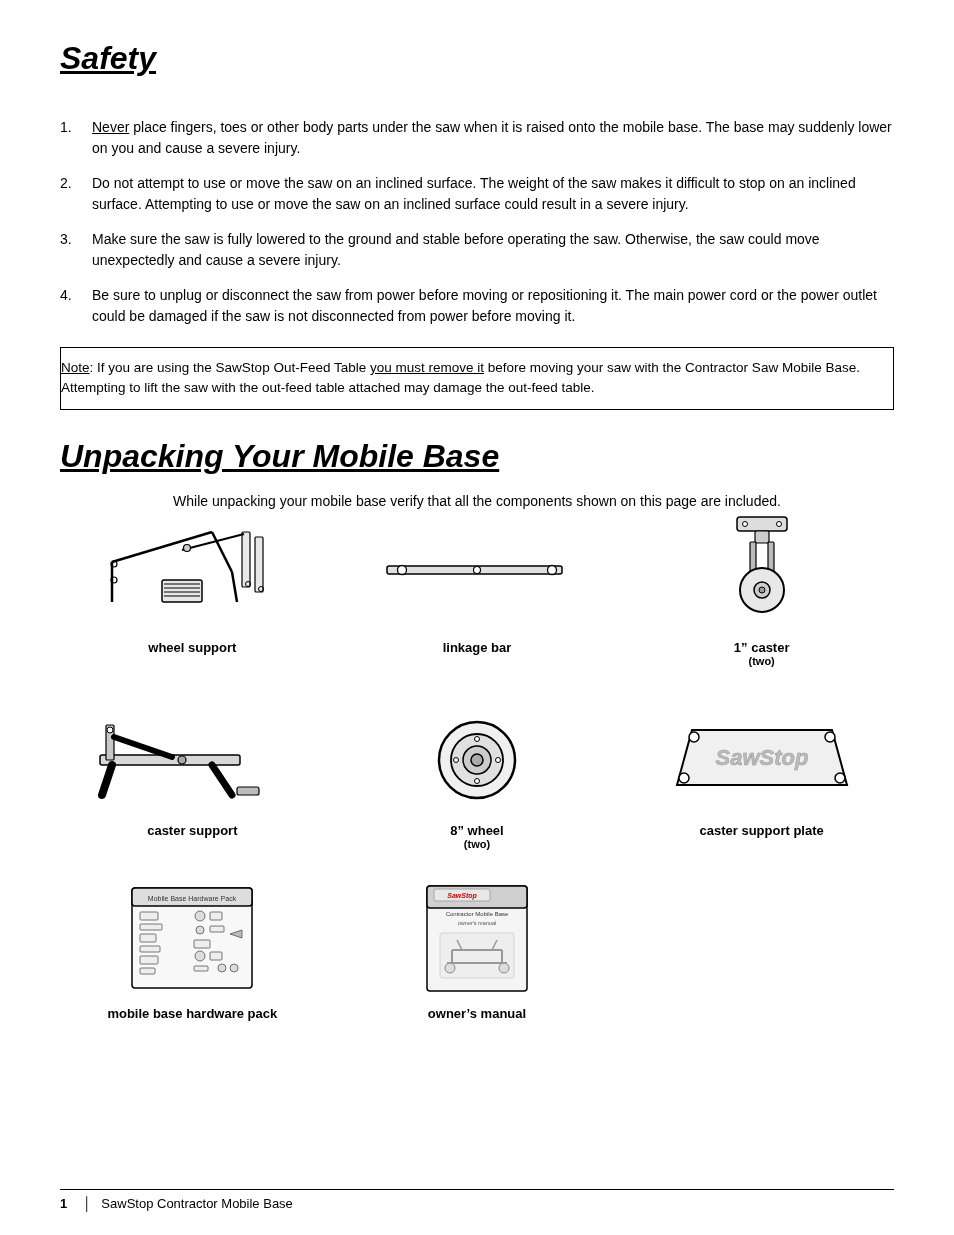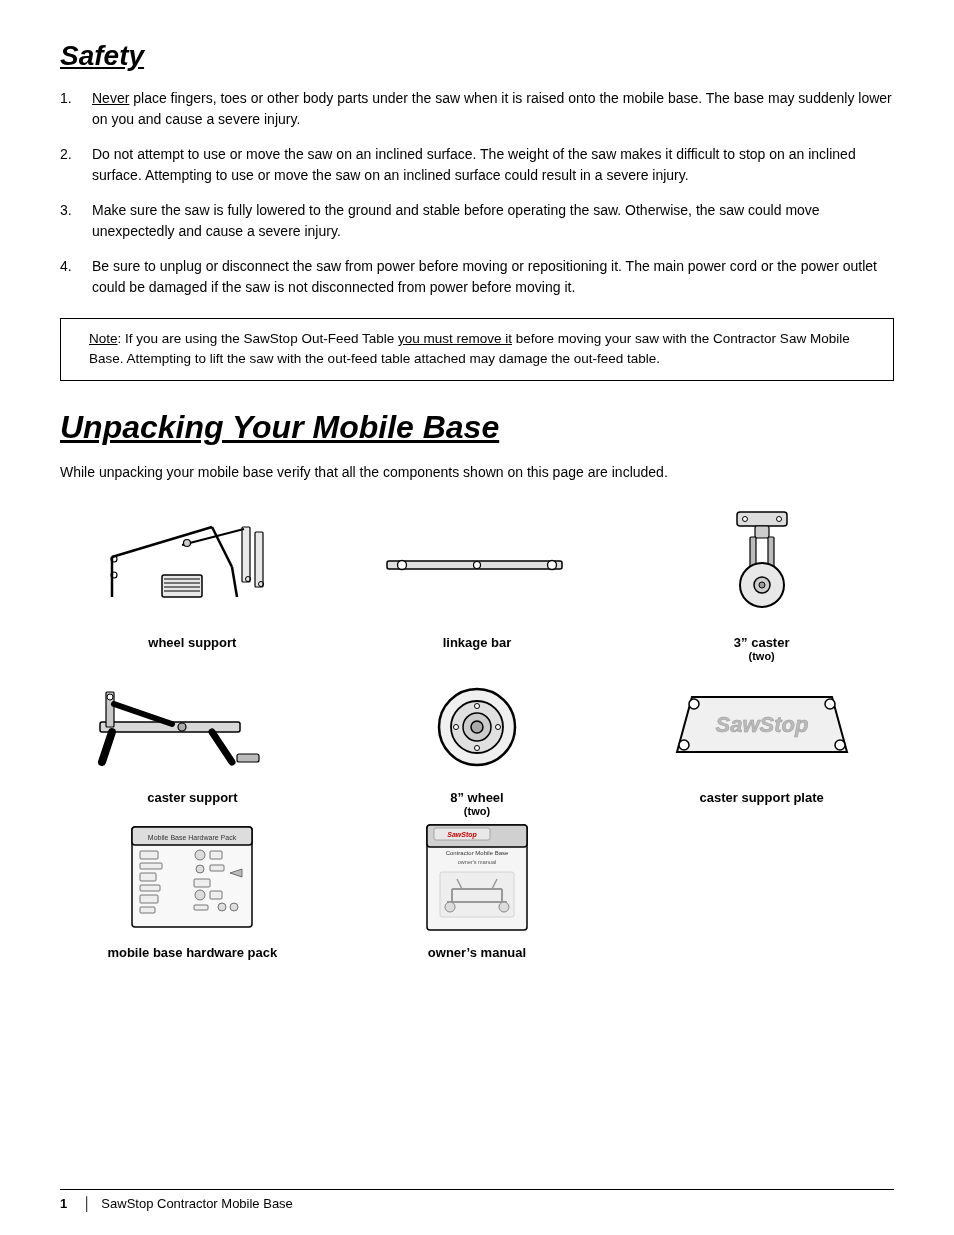--- a/index.html
+++ b/index.html
@@ -7,69 +7,69 @@
       font-family: Arial, Helvetica, sans-serif;
       font-size: 14px;
       background: #fff;
       color: #000;
       width: 954px;
       min-height: 1235px;
       padding: 40px 60px 40px 60px;
     }
 
     .page-title {
-      font-size: 28px;
+      font-size: 32px;
       font-weight: bold;
       font-style: italic;
       text-decoration: underline;
-      margin-bottom: 16px;
+      margin-bottom: 40px;
       font-family: Arial, Helvetica, sans-serif;
     }
 
     .numbered-list {
       list-style: none;
       margin-bottom: 20px;
     }
     .numbered-list li {
       display: flex;
       margin-bottom: 14px;
       line-height: 1.5;
     }
     .numbered-list li .num {
       min-width: 32px;
       font-weight: normal;
     }
     .underlined { text-decoration: underline; }
 
     .note-box {
       border: 1px solid #000;
-      padding: 10px 28px;
+      padding: 10px 0;
       margin-bottom: 28px;
       line-height: 1.5;
       font-size: 13.5px;
     }
 
     .section-title {
       font-size: 32px;
       font-weight: bold;
       font-style: italic;
       text-decoration: underline;
       margin-bottom: 16px;
       margin-top: 10px;
     }
 
     .intro-text {
-      margin-bottom: 24px;
       line-height: 1.5;
+      text-align: center;
     }
 
     .components-grid {
       display: grid;
       grid-template-columns: 1fr 1fr 1fr;
-      gap: 0 20px;
+      gap: 28px 20px;
       margin-bottom: 20px;
     }
 
     .component-cell {
       display: flex;
       flex-direction: column;
       align-items: center;
       text-align: center;
     }
 
@@ -206,21 +206,21 @@
         <rect x="43" y="19" width="14" height="12" rx="2" stroke="#000" stroke-width="1.2" fill="#ccc"></rect>
 
         <rect x="38" y="30" width="6" height="35" rx="1" stroke="#000" stroke-width="1.2" fill="#bbb"></rect>
         <rect x="56" y="30" width="6" height="35" rx="1" stroke="#000" stroke-width="1.2" fill="#bbb"></rect>
 
         <circle cx="50" cy="78" r="22" stroke="#000" stroke-width="2" fill="#e8e8e8"></circle>
         <circle cx="50" cy="78" r="8" stroke="#000" stroke-width="1.5" fill="#ccc"></circle>
         <circle cx="50" cy="78" r="3" stroke="#000" stroke-width="1" fill="#999"></circle>
       </svg>
     </div>
-    <span class="component-label">3” caster</span>
+    <span class="component-label">1” caster</span>
     <span class="component-sub">(two)</span>
   </div>
 
   <div class="component-cell">
     <div class="component-img">
       <svg width="200" height="120" viewBox="0 0 200 120">
 
         <rect x="8" y="60" width="140" height="10" rx="2" stroke="#000" stroke-width="1.5" fill="#d8d8d8"></rect>
 
         <line x1="20" y1="70" x2="10" y2="100" stroke="#000" stroke-width="8" stroke-linecap="round"></line>

